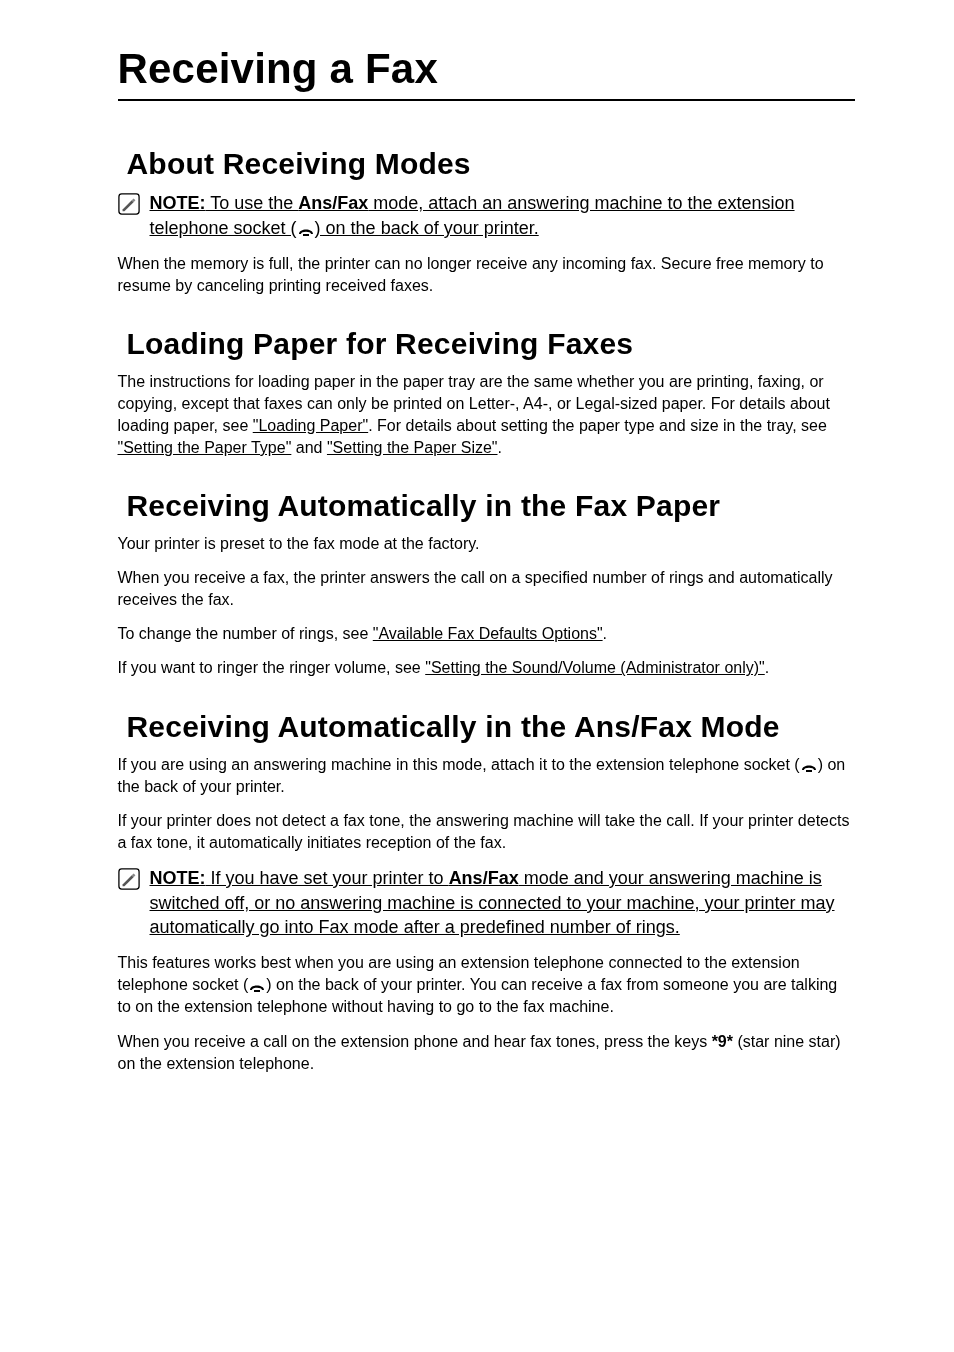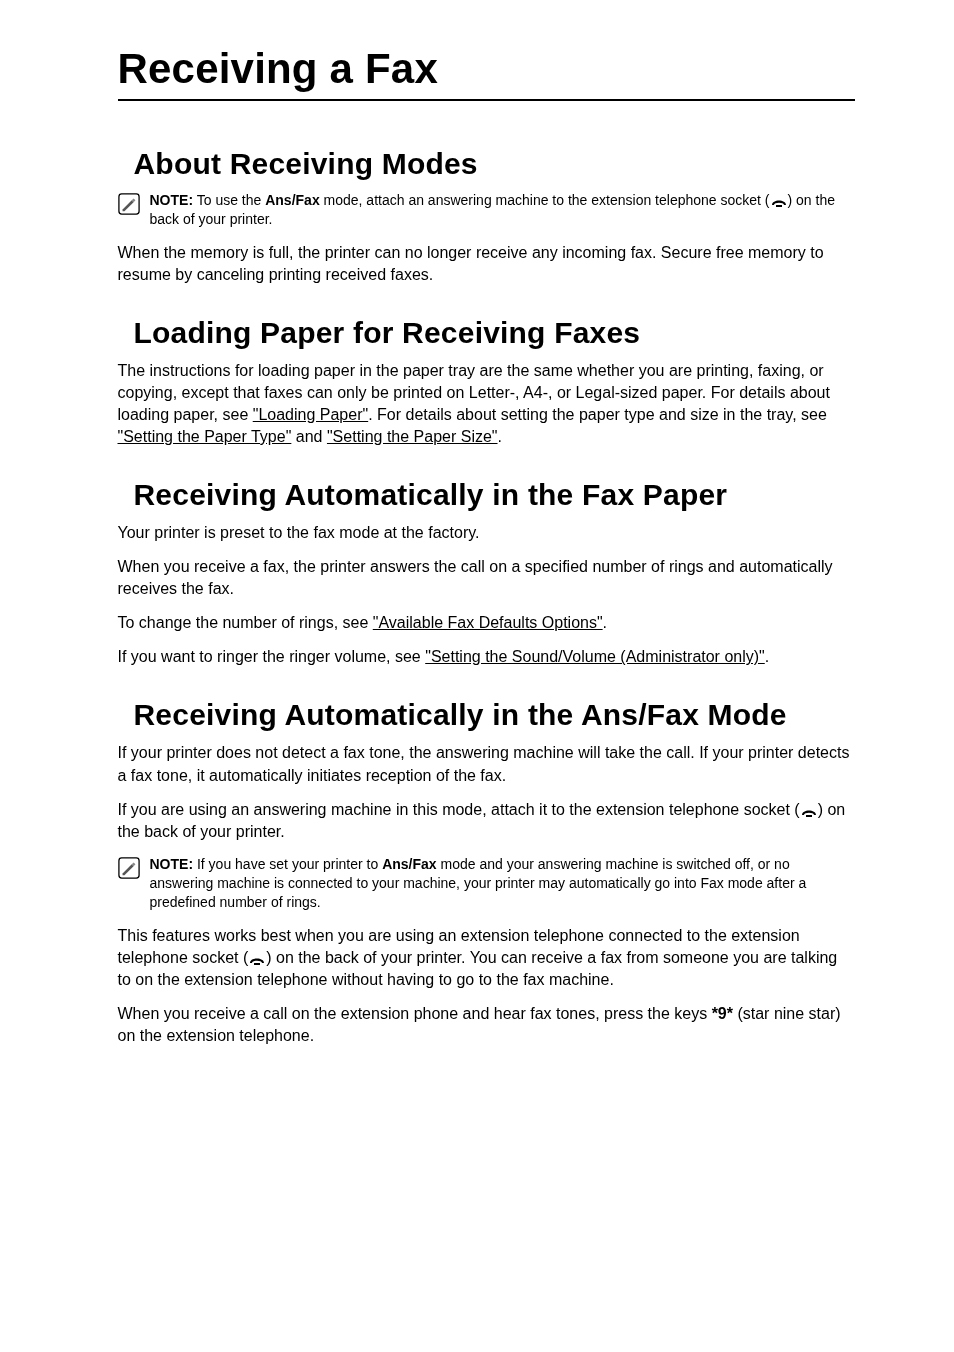--- a/index.html
+++ b/index.html
@@ -25,21 +25,21 @@
     letter-spacing: 0.2px;
   }
   hr.title-rule {
     border: none;
     border-top: 2px solid #000;
     margin: 0 0 46px 0;
   }
   h2.section {
     font-size: 30px;
     font-weight: 700;
-    margin: 30px 0 10px 16px;
+    margin: 30px 0 10px 9px;
     letter-spacing: 0.2px;
   }
   h2.section.first {
     margin-top: 0;
   }
   p {
     font-size: 16px;
     line-height: 1.38;
     margin: 6px 2px 12px 0;
   }
@@ -50,22 +50,23 @@
     margin: 6px 0 12px 0;
   }
   .note-icon {
     flex: 0 0 auto;
     width: 22px;
     height: 22px;
     margin-top: 2px;
   }
   .note-text {
     flex: 1 1 auto;
-    font-size: 14px;
+    font-size: 18px;
     line-height: 1.38;
+    text-decoration: underline;
   }
   .bold { font-weight: 700; }
   .link {
     text-decoration: underline;
     cursor: pointer;
   }
   .phone-icon {
     display: inline-block;
     width: 18px;
     height: 14px;
@@ -130,26 +131,26 @@
   <p>When you receive a fax, the printer answers the call on a specified number of rings and automatically receives the fax.</p>
   <p>
     <span>To change the number of rings, see </span><span class="link">"Available Fax Defaults Options"</span><span>.</span>
   </p>
   <p>
     <span>If you want to ringer the ringer volume, see </span><span class="link">"Setting the Sound/Volume (Administrator only)"</span><span>.</span>
   </p>
 
   <h2 class="section">Receiving Automatically in the Ans/Fax Mode</h2>
 
-  <p>If your printer does not detect a fax tone, the answering machine will take the call. If your printer detects a fax tone, it automatically initiates reception of the fax.</p>
   <p>
     <span>If you are using an answering machine in this mode, attach it to the extension telephone socket (</span><svg class="phone-icon" viewBox="0 0 18 14">
         <use href="#phone-icon-g"></use>
       </svg><span>) on the back of your printer.</span>
   </p>
+  <p>If your printer does not detect a fax tone, the answering machine will take the call. If your printer detects a fax tone, it automatically initiates reception of the fax.</p>
 
   <div class="note-block">
     <svg class="note-icon" viewBox="0 0 24 24">
         <use href="#pencil-icon"></use>
       </svg>
     <div class="note-text">
       <span class="bold">NOTE:</span><span> If you have set your printer to </span><span class="bold">Ans/Fax</span><span> mode and your answering machine is switched off, or no answering machine is connected to your machine, your printer may automatically go into Fax mode after a predefined number of rings.</span>
     </div>
   </div>
 

